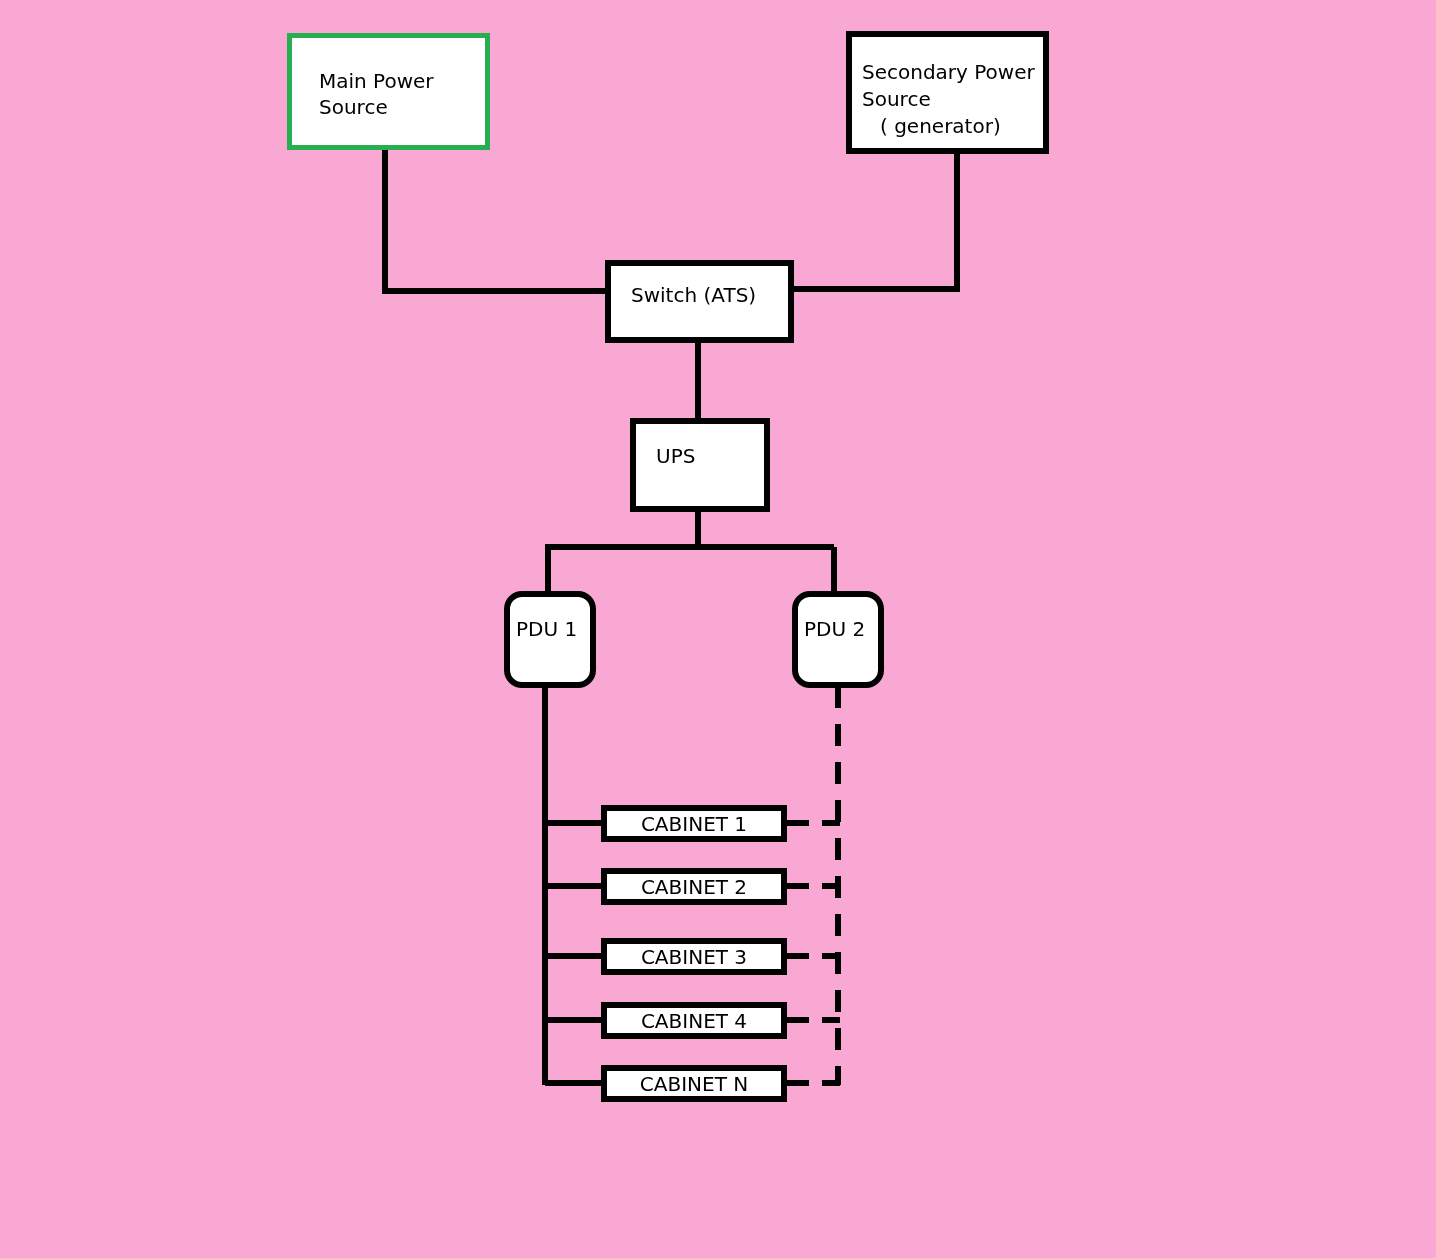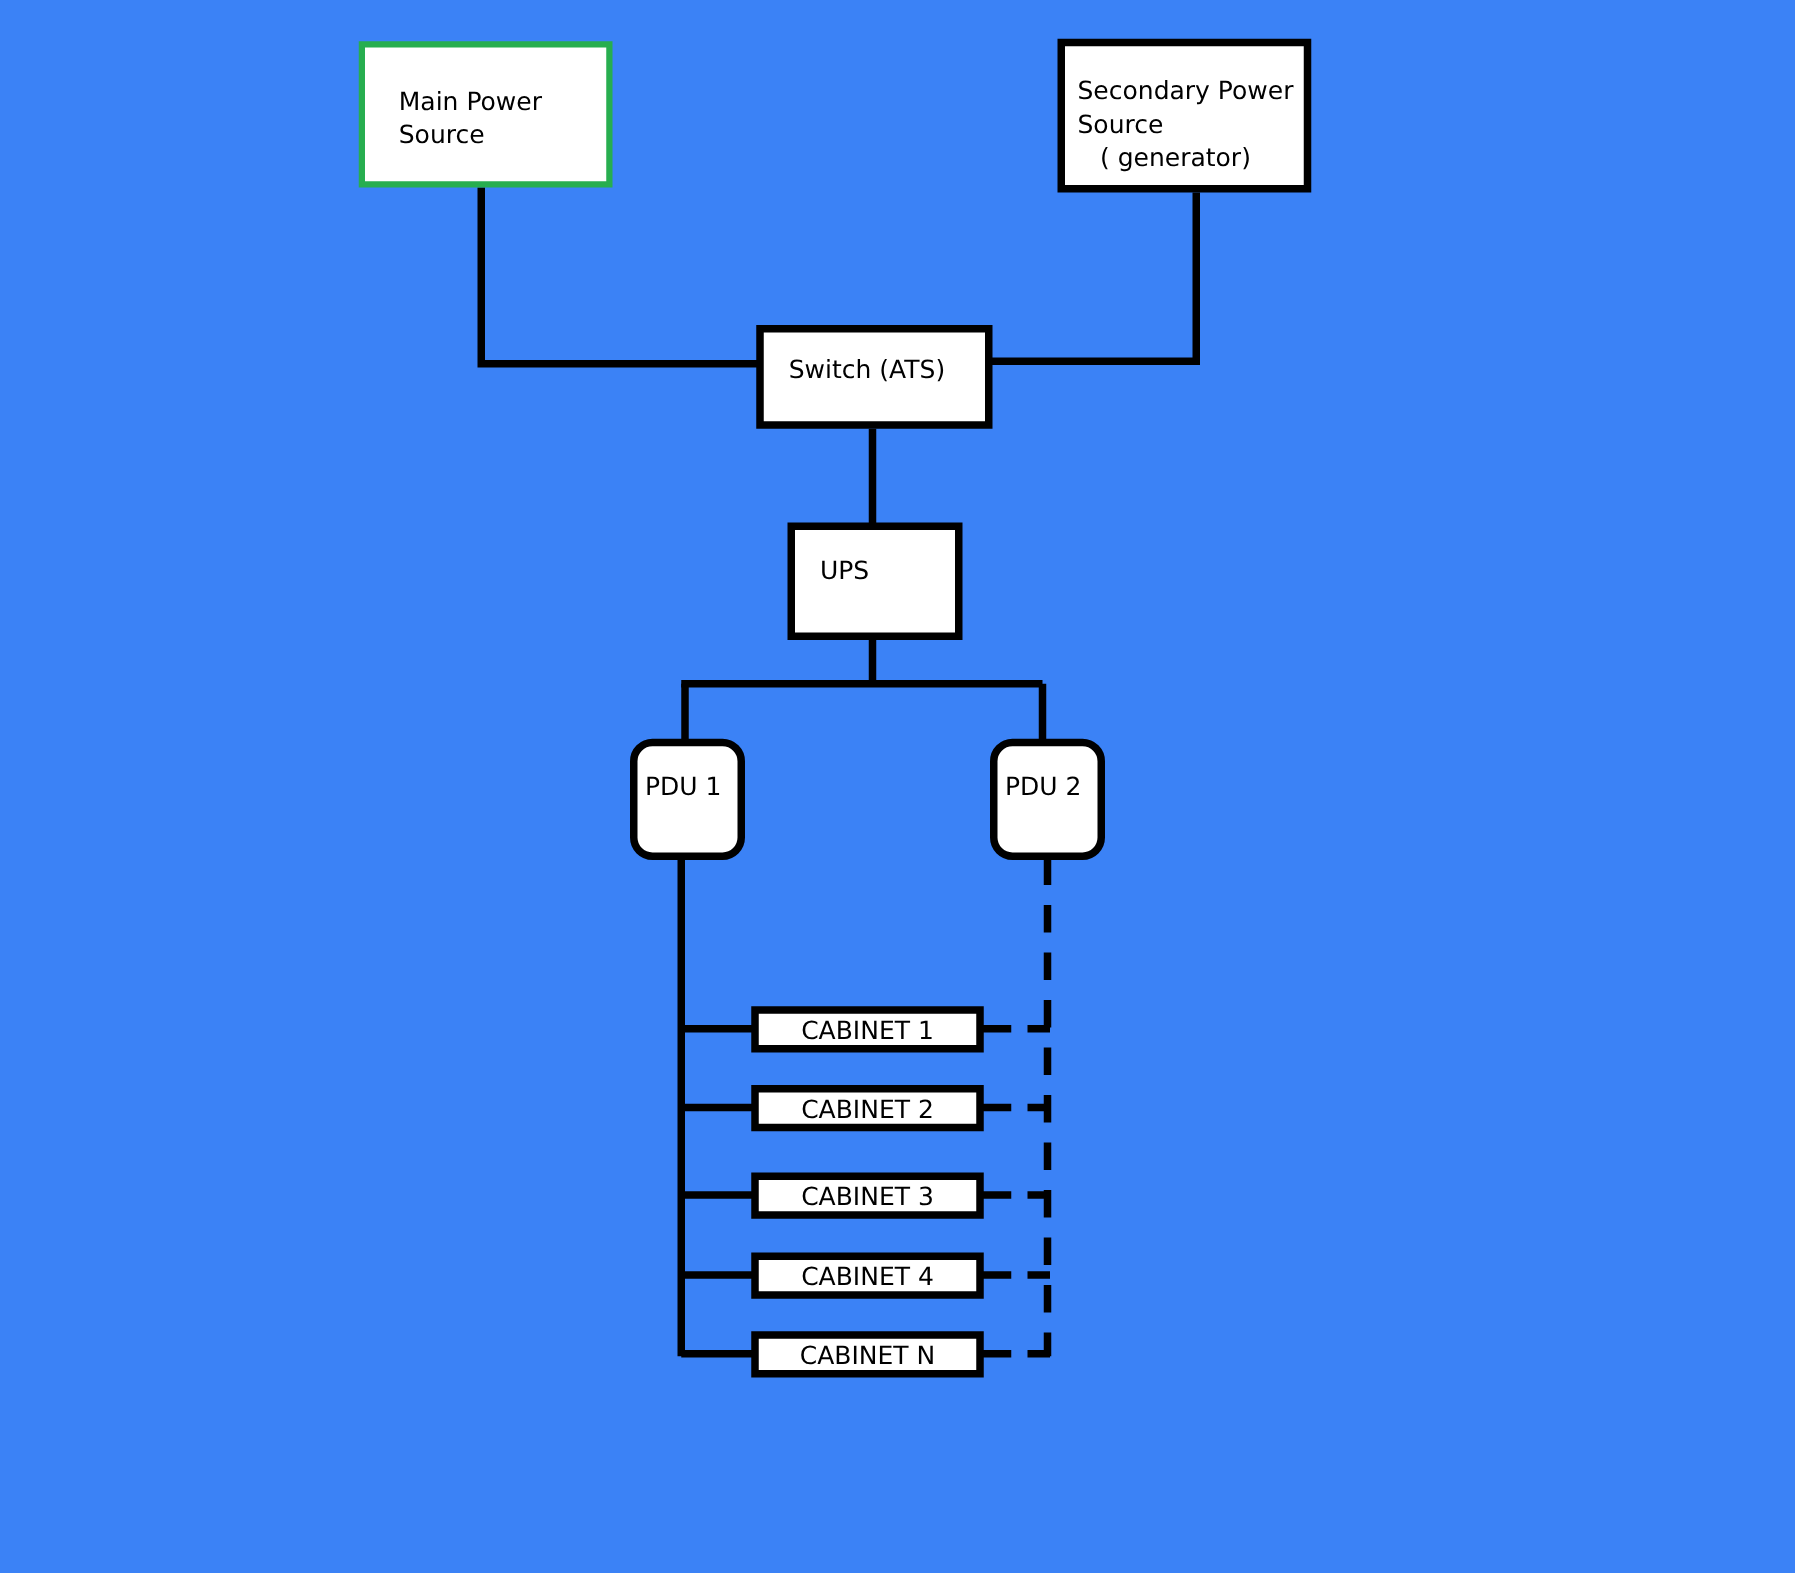--- a/index.html
+++ b/index.html
@@ -8,21 +8,21 @@
     padding: 0;
     background: #ffffff;
   }
   body {
     font-family: "DejaVu Sans", "Liberation Sans", sans-serif;
   }
   #canvas {
     position: relative;
     width: 1436px;
     height: 1258px;
-    background: #3b82f6;
+    background: #f9a8d4;
     overflow: hidden;
   }
   #diagram-svg {
     position: absolute;
     top: 0;
     left: 0;
     width: 1436px;
     height: 1258px;
     display: block;
   }

